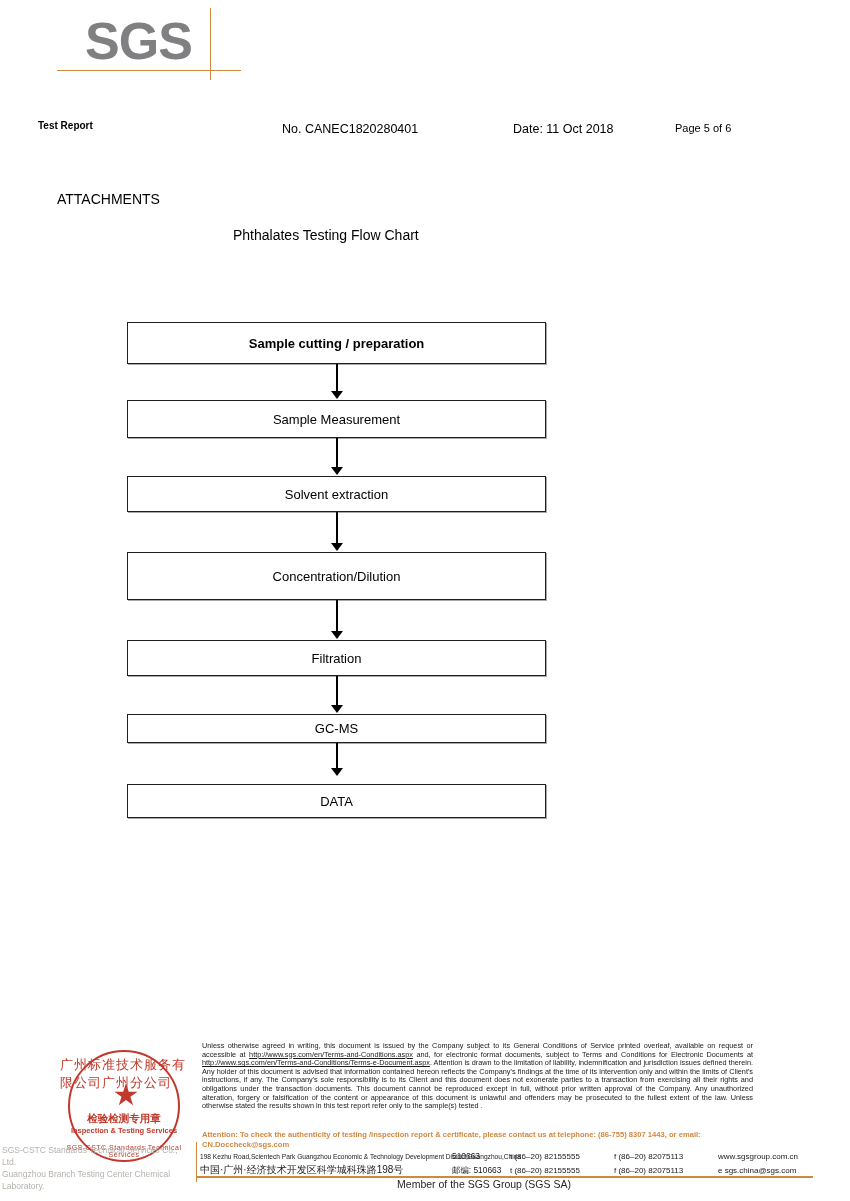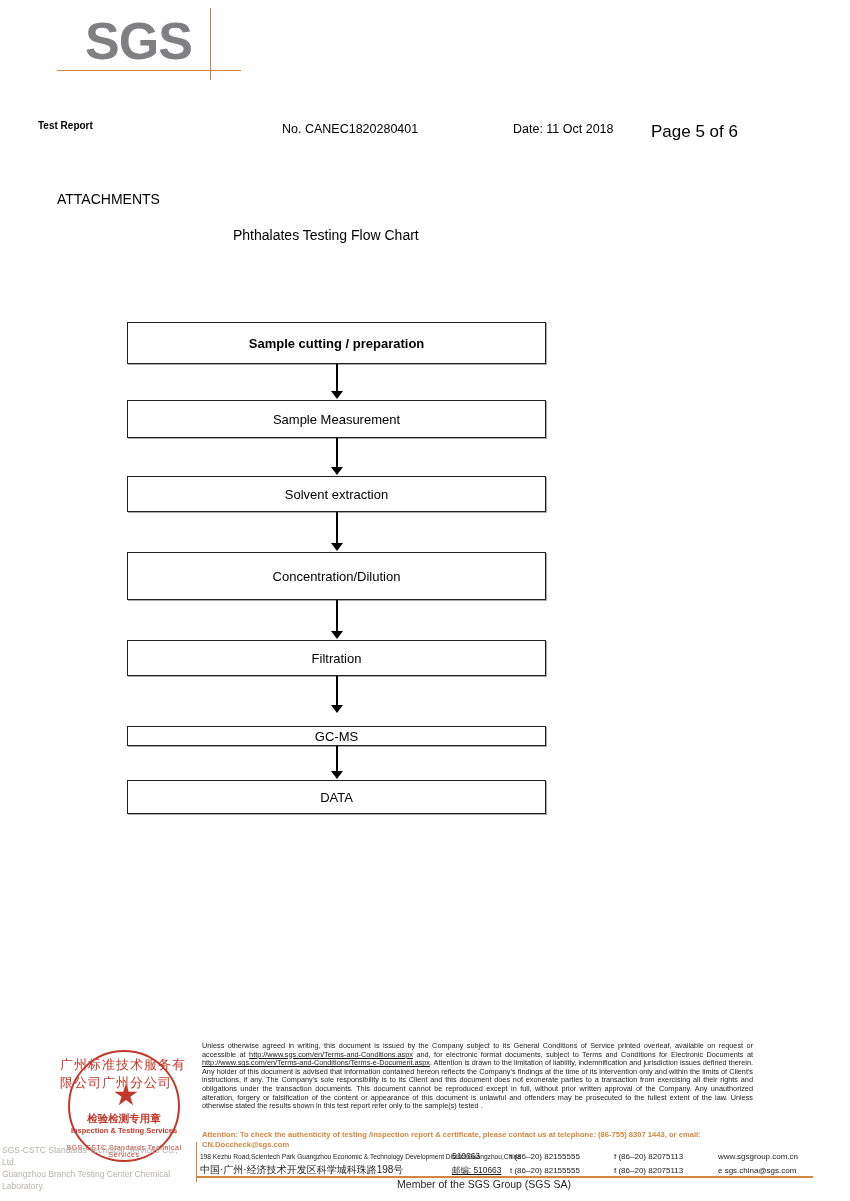--- a/index.html
+++ b/index.html
@@ -77,23 +77,23 @@
     font-size: 12.5px;
   }
   .hdr-date {
     position: absolute;
     left: 513px;
     top: 2px;
     font-size: 12.5px;
   }
   .hdr-page {
     position: absolute;
-    left: 651px;
+    left: 675px;
     top: 2px;
-    font-size: 17px;
+    font-size: 11px;
   }
 
   
   .attachments-label {
     position: absolute;
     left: 57px;
     top: 191px;
     font-size: 14px;
   }
   .flow-title {
@@ -290,21 +290,21 @@
     white-space: nowrap;
     color: #1a1a1a;
   }
   .addr-en .seg-addr { display: inline-block; width: 252px; font-size: 6.6px; }
   .addr-en .seg-zip  { display: inline-block; width: 58px; font-size: 8.4px; }
   .addr-en .seg-tel  { display: inline-block; width: 104px; font-size: 8px; }
   .addr-en .seg-fax  { display: inline-block; width: 104px; font-size: 8px; }
   .addr-en .seg-web  { display: inline-block; font-size: 8px; }
 
   .addr-cn .seg-addr { display: inline-block; width: 252px; font-size: 10px; }
-  .addr-cn .seg-zip  { display: inline-block; width: 58px; font-size: 8.4px; text-decoration: underline; }
+  .addr-cn .seg-zip  { display: inline-block; width: 58px; font-size: 8.4px; }
   .addr-cn .seg-tel  { display: inline-block; width: 104px; font-size: 8px; }
   .addr-cn .seg-fax  { display: inline-block; width: 104px; font-size: 8px; }
   .addr-cn .seg-web  { display: inline-block; font-size: 8px; }
 
   .member-line {
     position: absolute;
     left: 0;
     top: 1178px;
     width: 850px;
     text-align: center;
@@ -363,28 +363,28 @@
         <div class="stem" style="height: 32px;"></div>
         <div class="head" style="top: 31px;"></div>
       </div>
       <div class="flow-box" style="height: 36px;">
         <span>Filtration</span>
       </div>
       <div class="flow-connector" style="height: 38px;">
         <div class="stem" style="height: 30px;"></div>
         <div class="head" style="top: 29px;"></div>
       </div>
-      <div class="flow-box" style="height: 20px; margin-top: 12px;">
+      <div class="flow-box" style="height: 29px;">
         <span>GC-MS</span>
       </div>
       <div class="flow-connector" style="height: 34px;">
         <div class="stem" style="height: 26px;"></div>
         <div class="head" style="top: 25px;"></div>
       </div>
-      <div class="flow-box" style="height: 34px;">
+      <div class="flow-box" style="height: 34px; margin-top: 7px;">
         <span>DATA</span>
       </div>
     </div>
 
   <div class="footer">
 
     <div class="seal">
       <div class="seal-circle"></div>
       <div class="seal-arc-top">广州标准技术服务有限公司广州分公司</div>
       <div class="seal-star">★</div>

